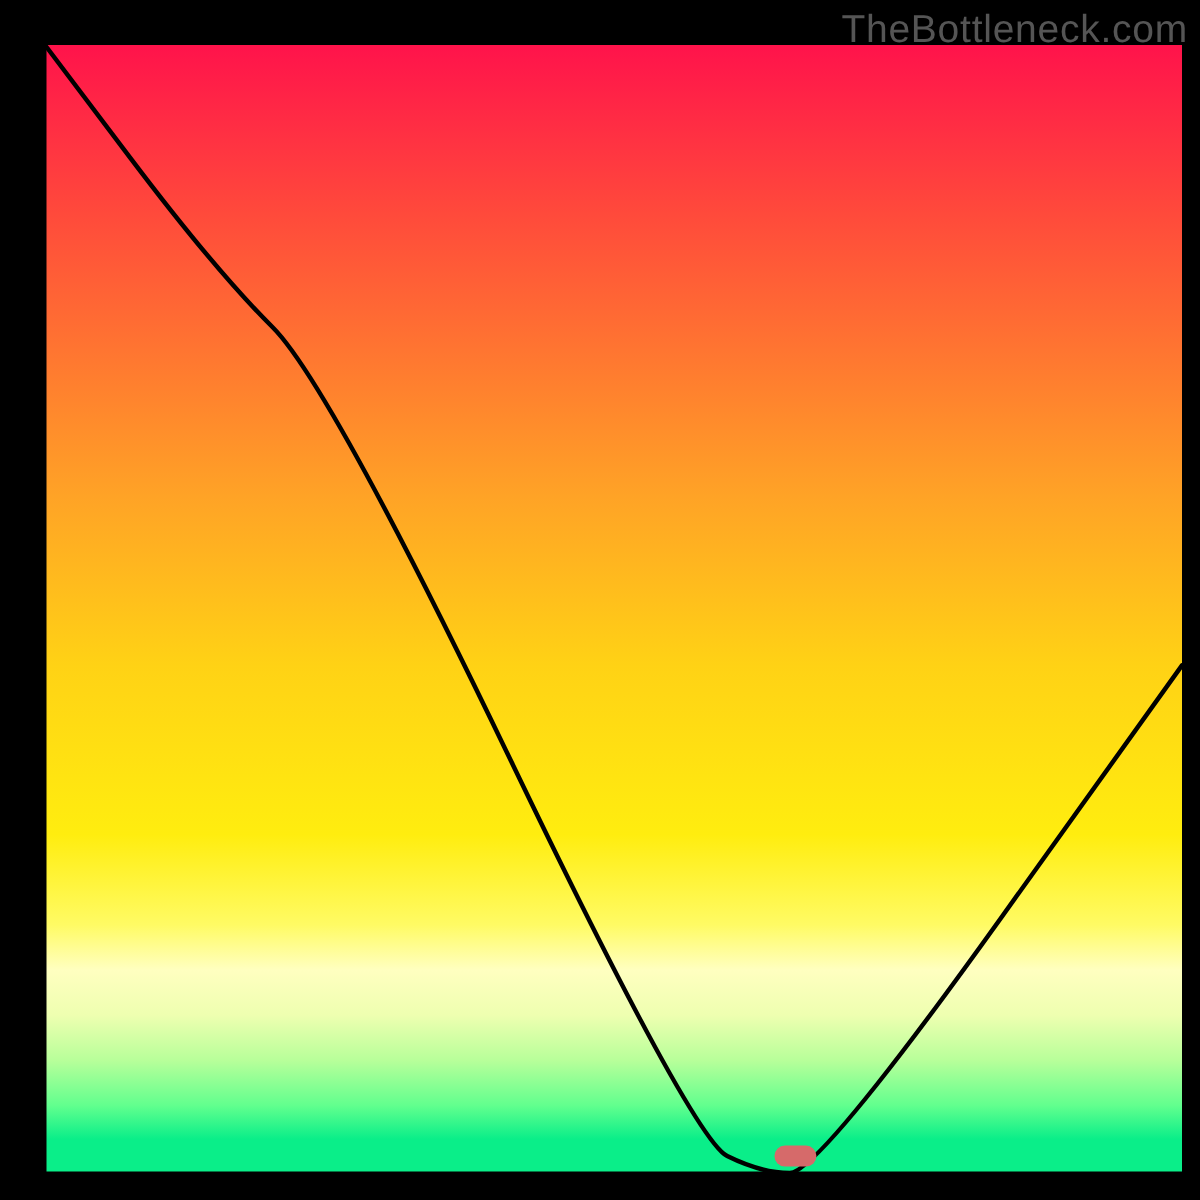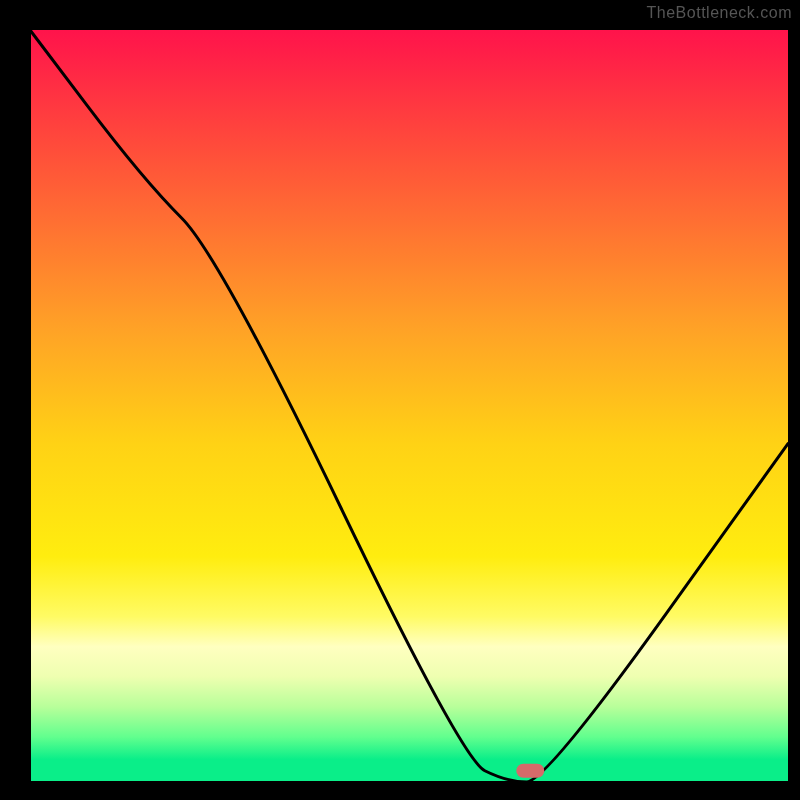--- a/index.html
+++ b/index.html
@@ -13,21 +13,21 @@
   }
   .container {
     position: relative;
     width: 800px;
     height: 800px;
   }
   .watermark {
     position: absolute;
     top: 4px;
     right: 8px;
-    font-size: 16px;
+    font-size: 26px;
     font-weight: 500;
     color: #555;
     letter-spacing: 0.5px;
     z-index: 10;
   }
   svg {
     display: block;
   }
 </style>
 </head>

